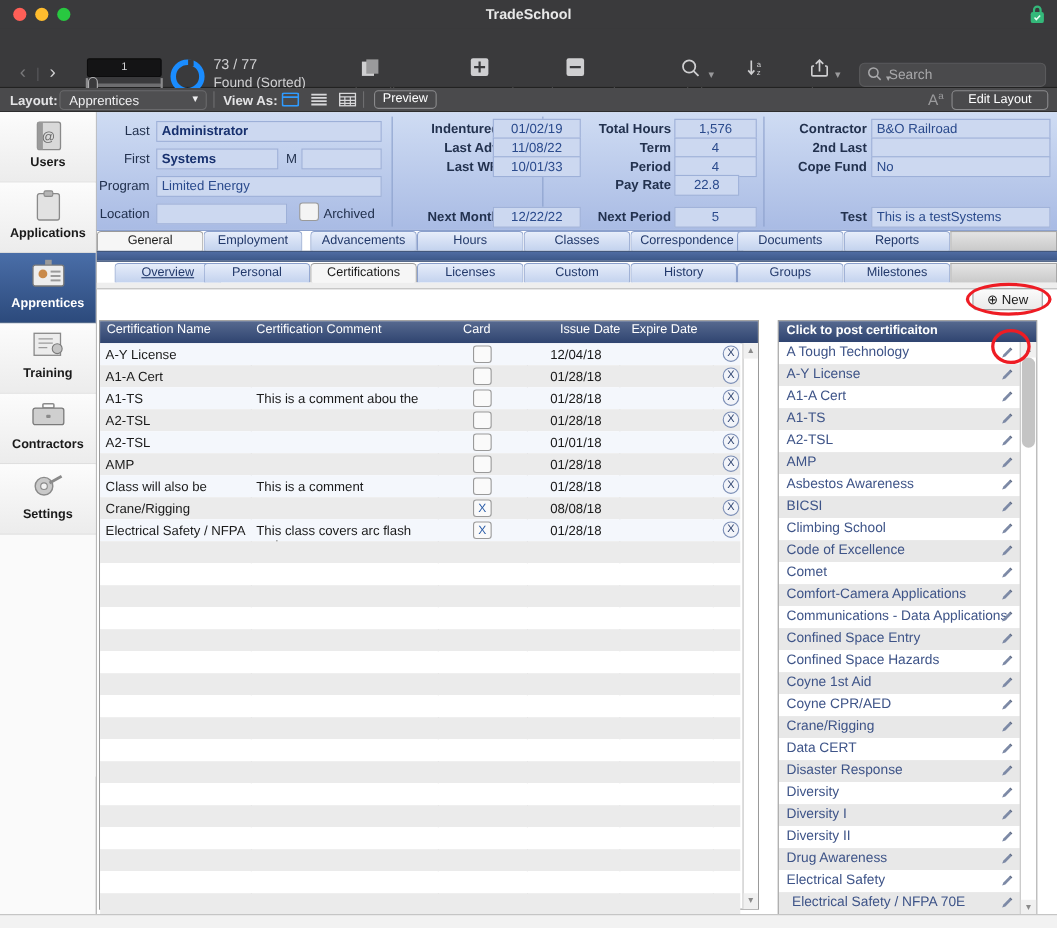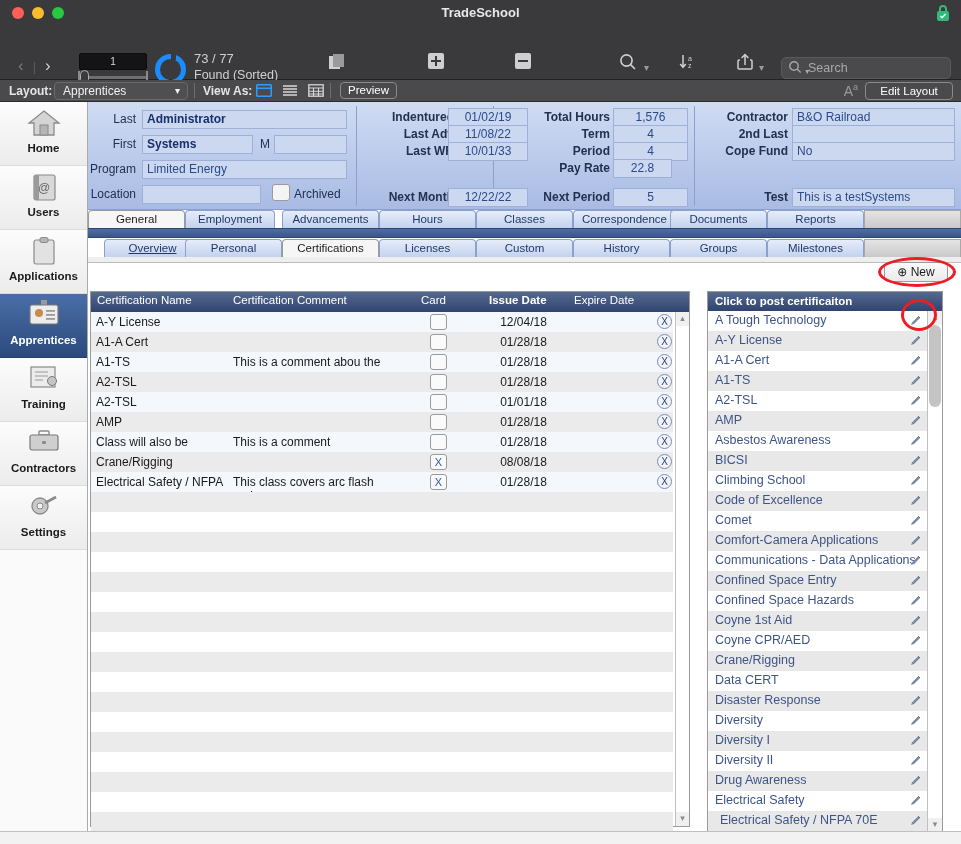--- a/index.html
+++ b/index.html
@@ -444,29 +444,20 @@
     <div class="lb-preview">Preview</div>
     <span class="lb-aa">A<sup style="font-size:9px;">a</sup></span>
     <div class="lb-edit">Edit Layout</div>
   </div>
 
   <div class="bodyarea">
 
     <div class="sidebar">
       <div class="side-item">
         <span class="si-ico">
-          <svg width="34" height="30" viewBox="0 0 34 30">
-              <path d="M17 3 L32 15 H27 V27 H7 V15 H2 Z" fill="#d4d4d4" stroke="#8a8a8a" stroke-width="1.3"></path>
-              <rect x="13" y="17" width="8" height="10" fill="#b5b5b5" stroke="#8a8a8a" stroke-width="1"></rect>
-            </svg>
-        </span>
-        <span class="si-lbl">Home</span>
-      </div>
-      <div class="side-item">
-        <span class="si-ico">
           <svg width="30" height="30" viewBox="0 0 30 30">
               <rect x="5" y="3" width="21" height="25" rx="2" fill="#d9d9d9" stroke="#8a8a8a" stroke-width="1.2"></rect>
               <rect x="5" y="3" width="5" height="25" fill="#9a9a9a"></rect>
               <text x="15" y="20" font-size="12" fill="#6a6a6a" text-anchor="middle" font-family="sans-serif">@</text>
             </svg>
         </span>
         <span class="si-lbl">Users</span>
       </div>
       <div class="side-item">
         <span class="si-ico">
@@ -604,21 +595,21 @@
       <span>⊕</span>
       <span>New</span>
     </div>
     <div class="ellipse" style="left:878px;top:155px;width:78px;height:30px;"></div>
 
     <div class="grid" style="top:189px;">
       <div class="grid-head">
         <span class="gh" style="left:6px;">Certification Name</span>
         <span class="gh" style="left:142px;">Certification Comment</span>
         <span class="gh" style="left:330px;">Card</span>
-        <span class="gh" style="left:398px;font-weight:bold;">Issue Date</span>
+        <span class="gh" style="left:418px;">Issue Date</span>
         <span class="gh" style="left:483px;">Expire Date</span>
       </div>
       <div class="gcol-line" style="left:137px;"></div>
       <div class="gcol-line" style="left:307px;"></div>
       <div class="gcol-line" style="left:388px;"></div>
       <div class="gcol-line" style="left:472px;"></div>
       <div class="gcol-line" style="left:557px;"></div>
       <div id="grid-body">
           <div class="grow odd" style="top: 20px;">
             <span class="gc" style="left: 5px; width: 130px;">A-Y License</span>

